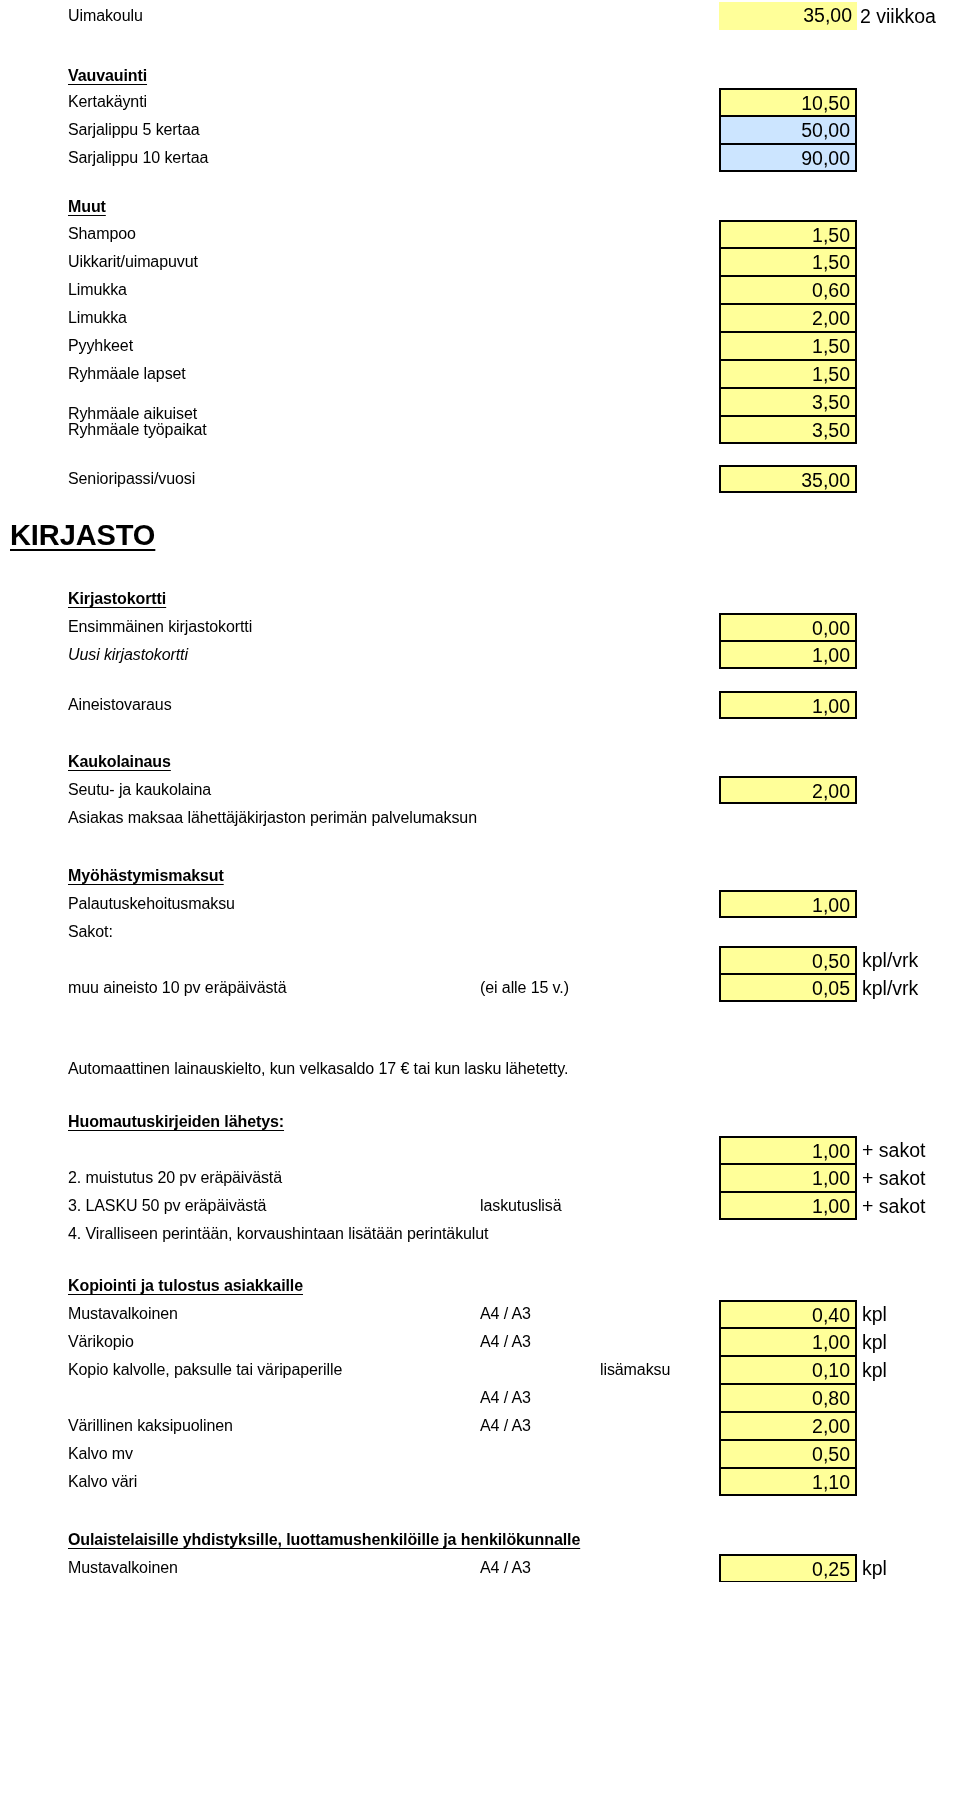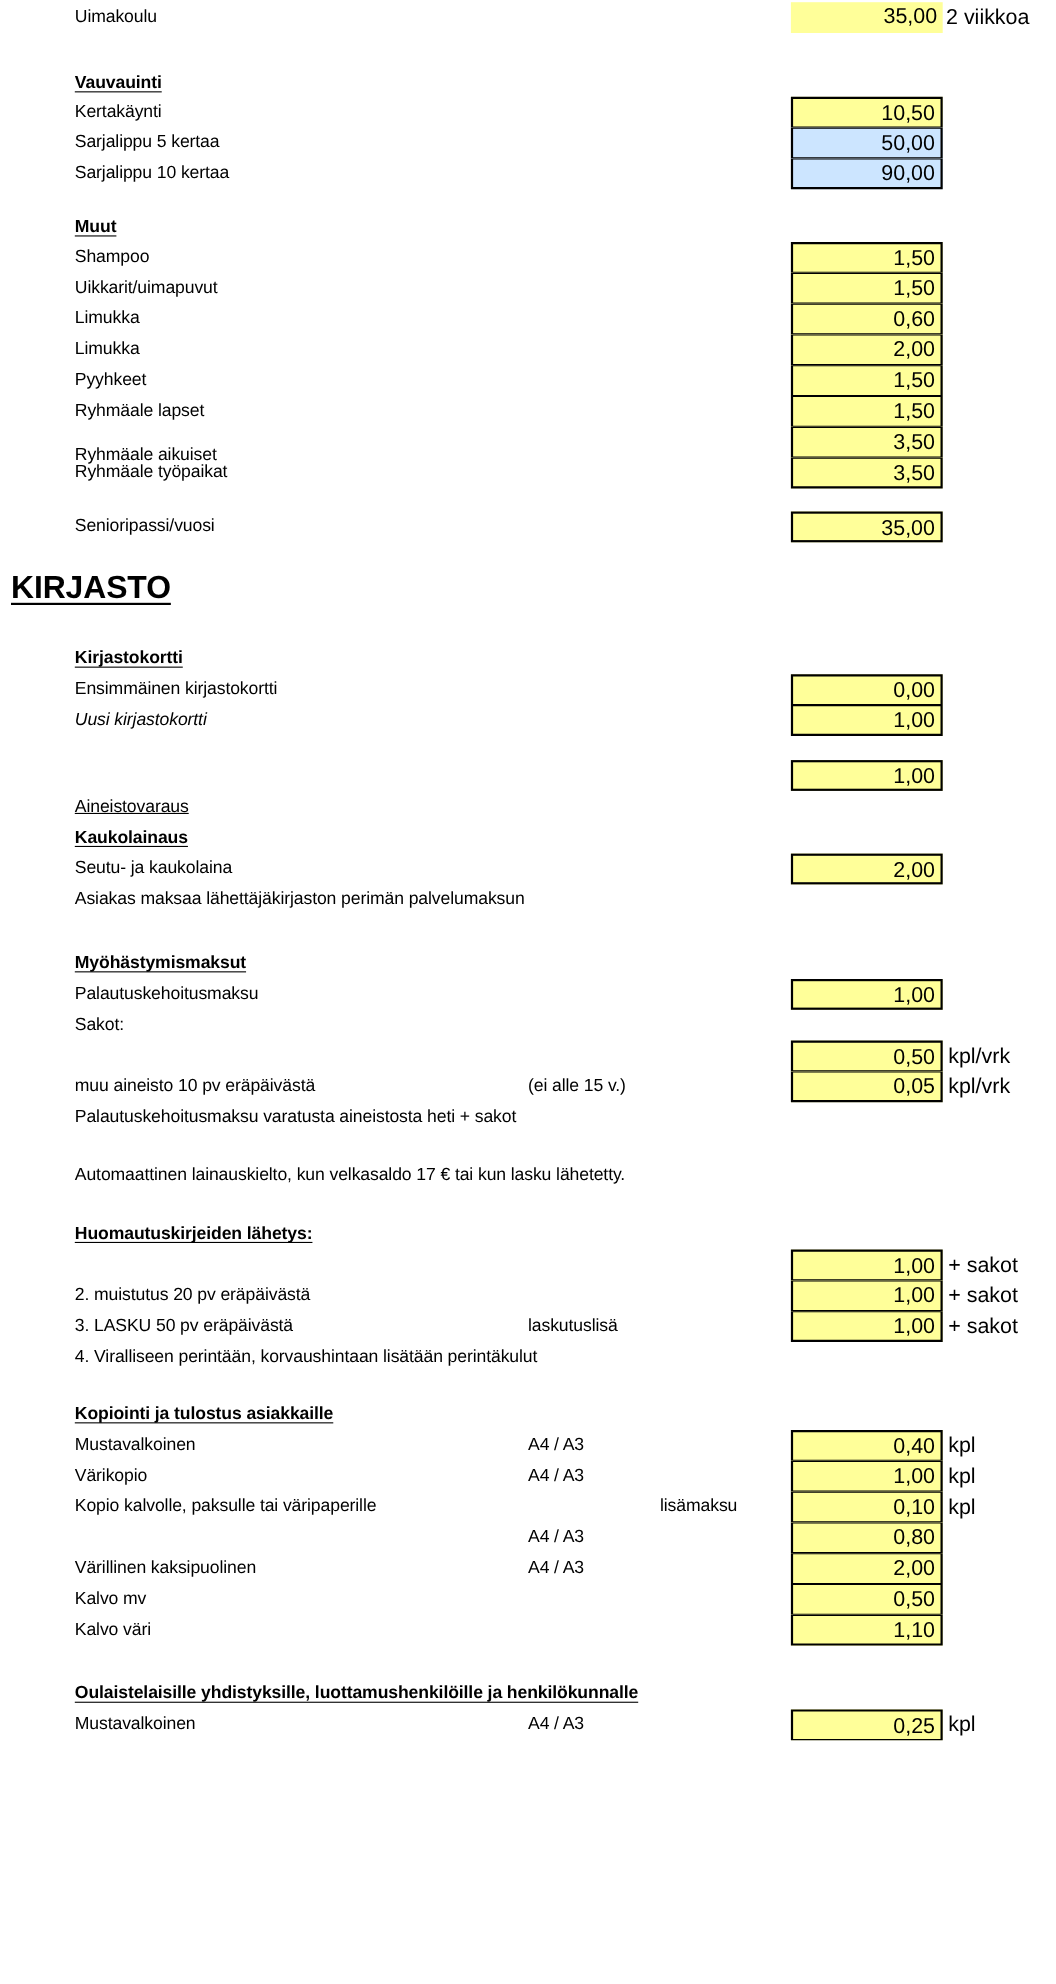--- a/index.html
+++ b/index.html
@@ -106,37 +106,36 @@
     <div class="cell label" style="top: 416px;">Ryhmäale työpaikat</div>
     <div class="vbox yellow bordered capBottom" style="top: 416px;">3,50</div>
     <div class="cell label" style="top: 465px;">Senioripassi/vuosi</div>
     <div class="vbox yellow bordered capTop capBottom" style="top: 465px;">35,00</div>
     <div class="cell bigsect" style="top: 518px;">KIRJASTO</div>
     <div class="cell sect" style="top: 585px;">Kirjastokortti</div>
     <div class="cell label" style="top: 613px;">Ensimmäinen kirjastokortti</div>
     <div class="vbox yellow bordered capTop" style="top: 613px;">0,00</div>
     <div class="cell label" style="top: 641px; font-style: italic;">Uusi kirjastokortti</div>
     <div class="vbox yellow bordered capBottom" style="top: 641px;">1,00</div>
-    <div class="cell label" style="top: 720px; text-decoration: underline;">Aineistovaraus</div>
+    <div class="cell label" style="top: 691px;">Aineistovaraus</div>
     <div class="vbox yellow bordered capTop capBottom" style="top: 691px;">1,00</div>
     <div class="cell sect" style="top: 748px;">Kaukolainaus</div>
     <div class="cell label" style="top: 776px;">Seutu- ja kaukolaina</div>
     <div class="vbox yellow bordered capTop capBottom" style="top: 776px;">2,00</div>
     <div class="cell label" style="top: 804px;">Asiakas maksaa lähettäjäkirjaston perimän palvelumaksun</div>
     <div class="cell sect" style="top: 862px;">Myöhästymismaksut</div>
     <div class="cell label" style="top: 890px;">Palautuskehoitusmaksu</div>
     <div class="vbox yellow bordered capTop capBottom" style="top: 890px;">1,00</div>
     <div class="cell label" style="top: 918px;">Sakot:</div>
     <div class="vbox yellow bordered capTop" style="top: 946px;">0,50</div>
     <div class="suffix" style="top: 946px;">kpl/vrk</div>
     <div class="cell label" style="top: 974px;">muu aineisto 10 pv eräpäivästä</div>
     <div class="cell col2" style="top: 974px;">(ei alle  15 v.)</div>
     <div class="vbox yellow bordered capBottom" style="top: 974px;">0,05</div>
     <div class="suffix" style="top: 974px;">kpl/vrk</div>
-    <div class="cell label" style="top: 1002px;">Palautuskehoitusmaksu varatusta aineistosta heti + sakot</div>
     <div class="cell label" style="top: 1055px;">Automaattinen lainauskielto, kun velkasaldo 17 € tai kun lasku lähetetty.</div>
     <div class="cell sect" style="top: 1108px;">Huomautuskirjeiden lähetys:</div>
     <div class="vbox yellow bordered capTop" style="top: 1136px;">1,00</div>
     <div class="suffix" style="top: 1136px;">+ sakot</div>
     <div class="cell label" style="top: 1164px;">2. muistutus 20 pv eräpäivästä</div>
     <div class="vbox yellow bordered" style="top: 1164px;">1,00</div>
     <div class="suffix" style="top: 1164px;">+ sakot</div>
     <div class="cell label" style="top: 1192px;">3. LASKU 50 pv eräpäivästä</div>
     <div class="cell col2" style="top: 1192px;">laskutuslisä</div>
     <div class="vbox yellow bordered capBottom" style="top: 1192px;">1,00</div>

